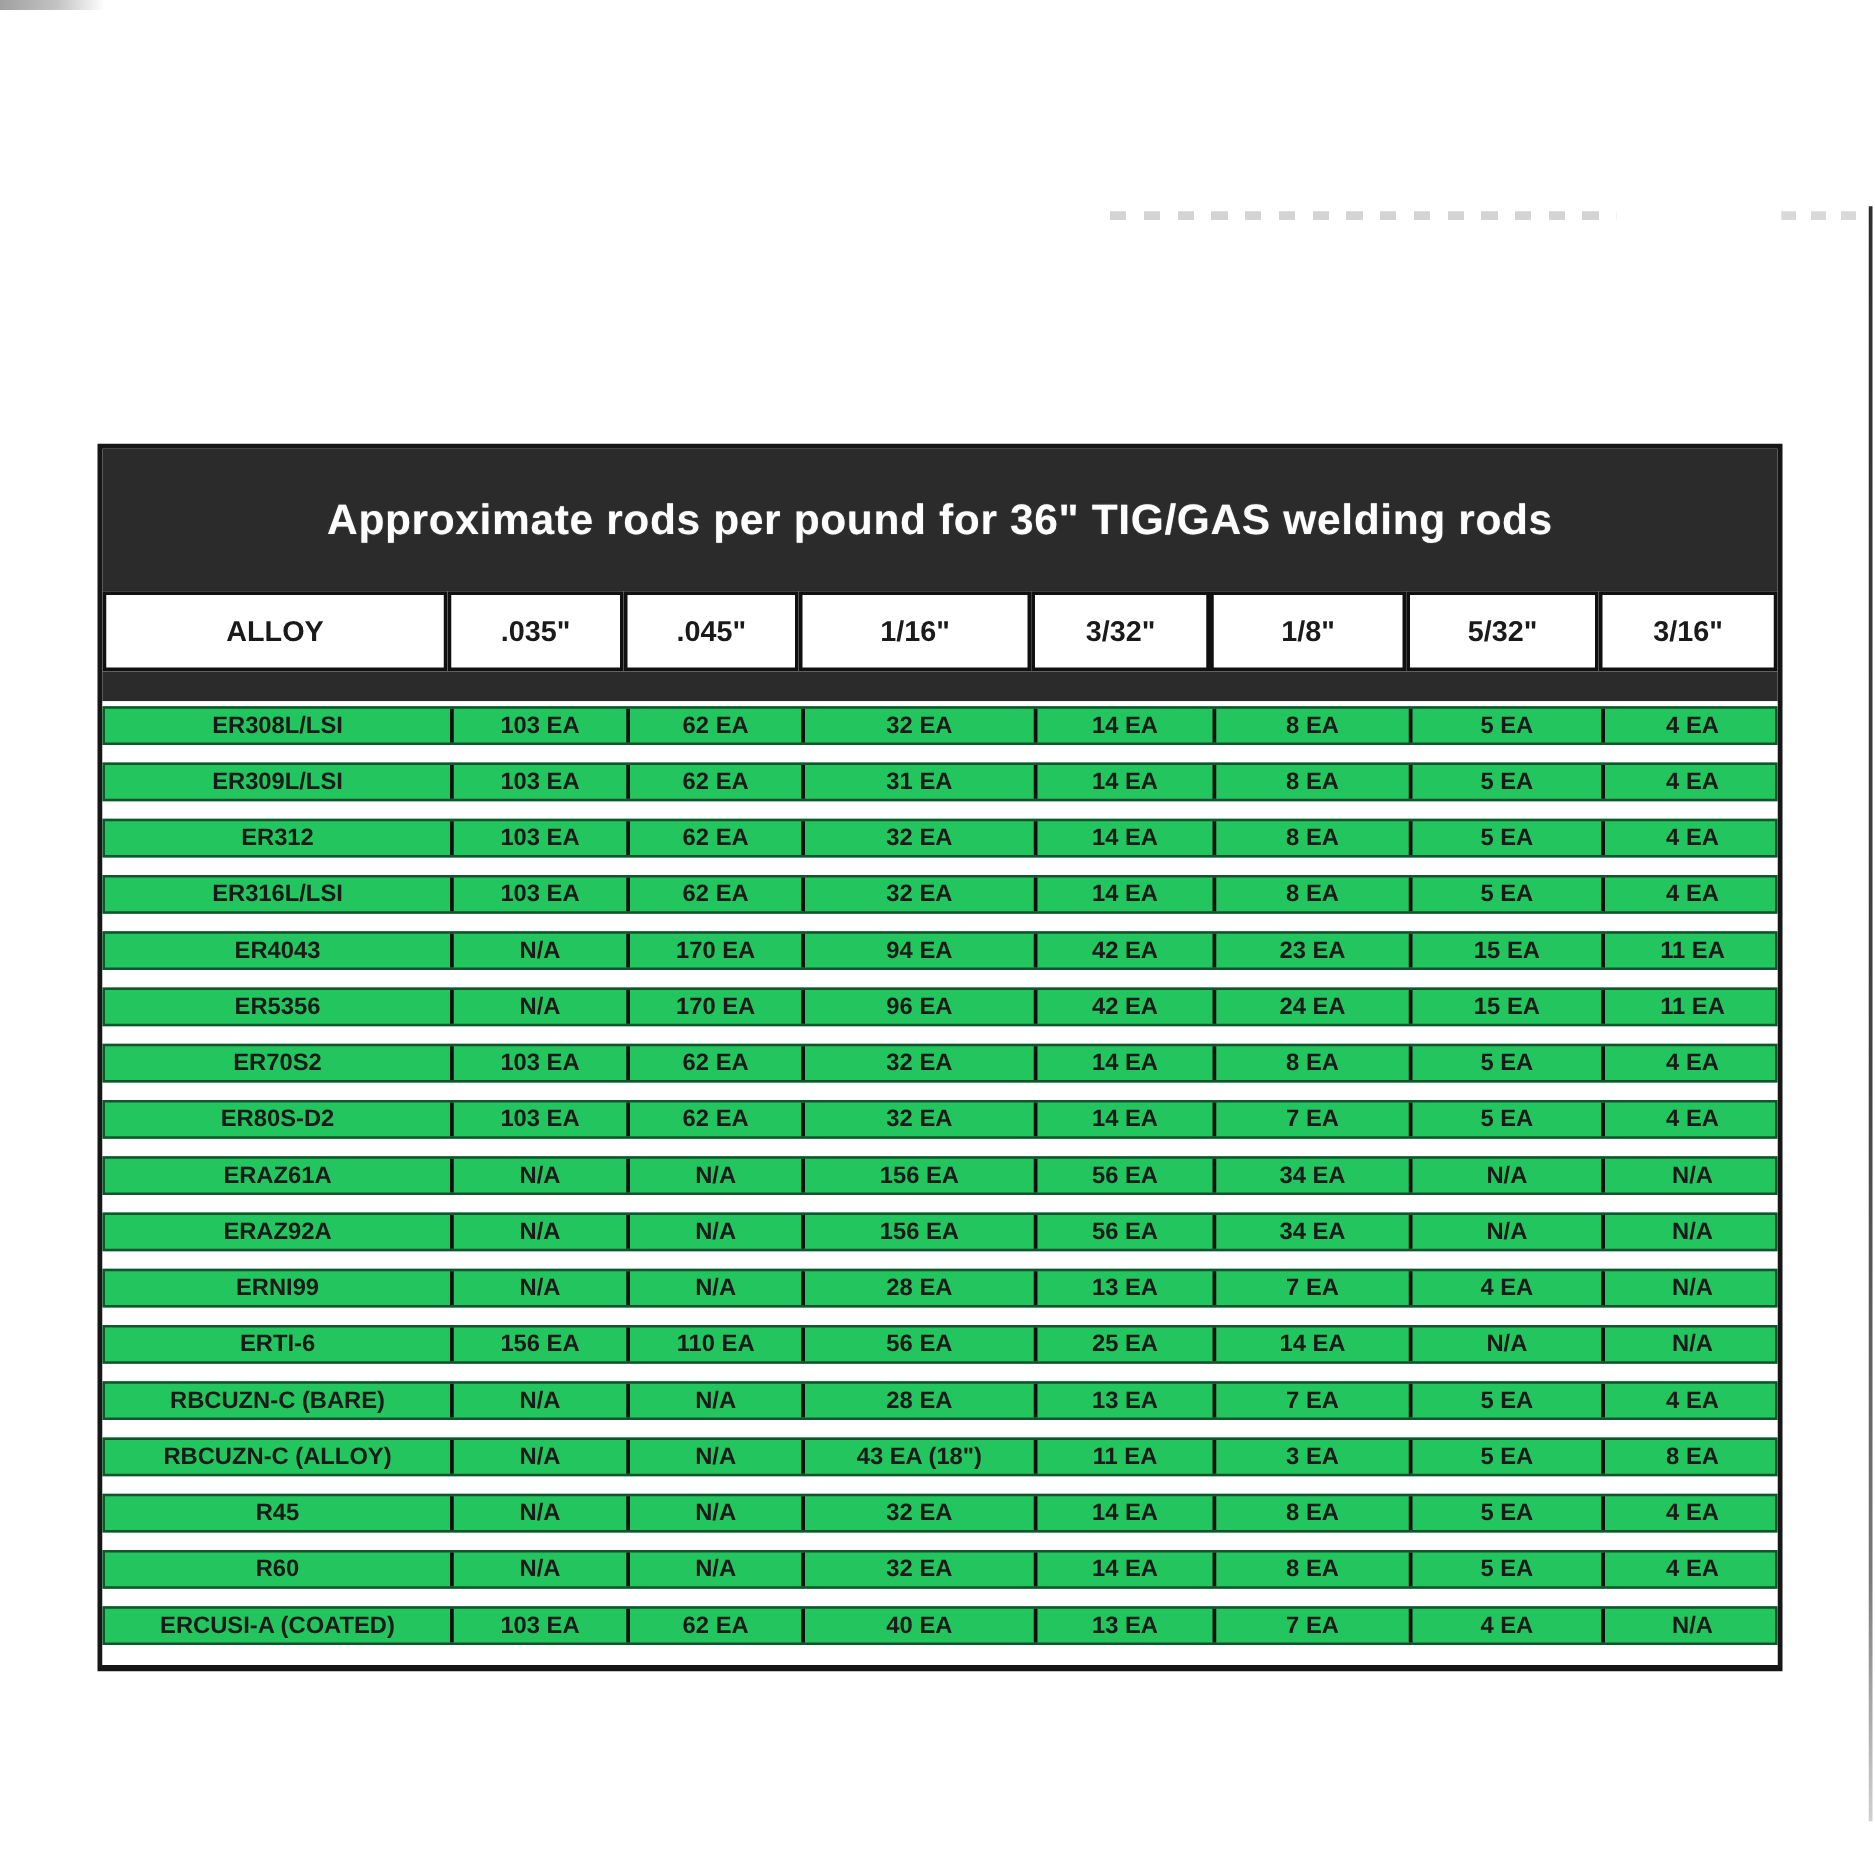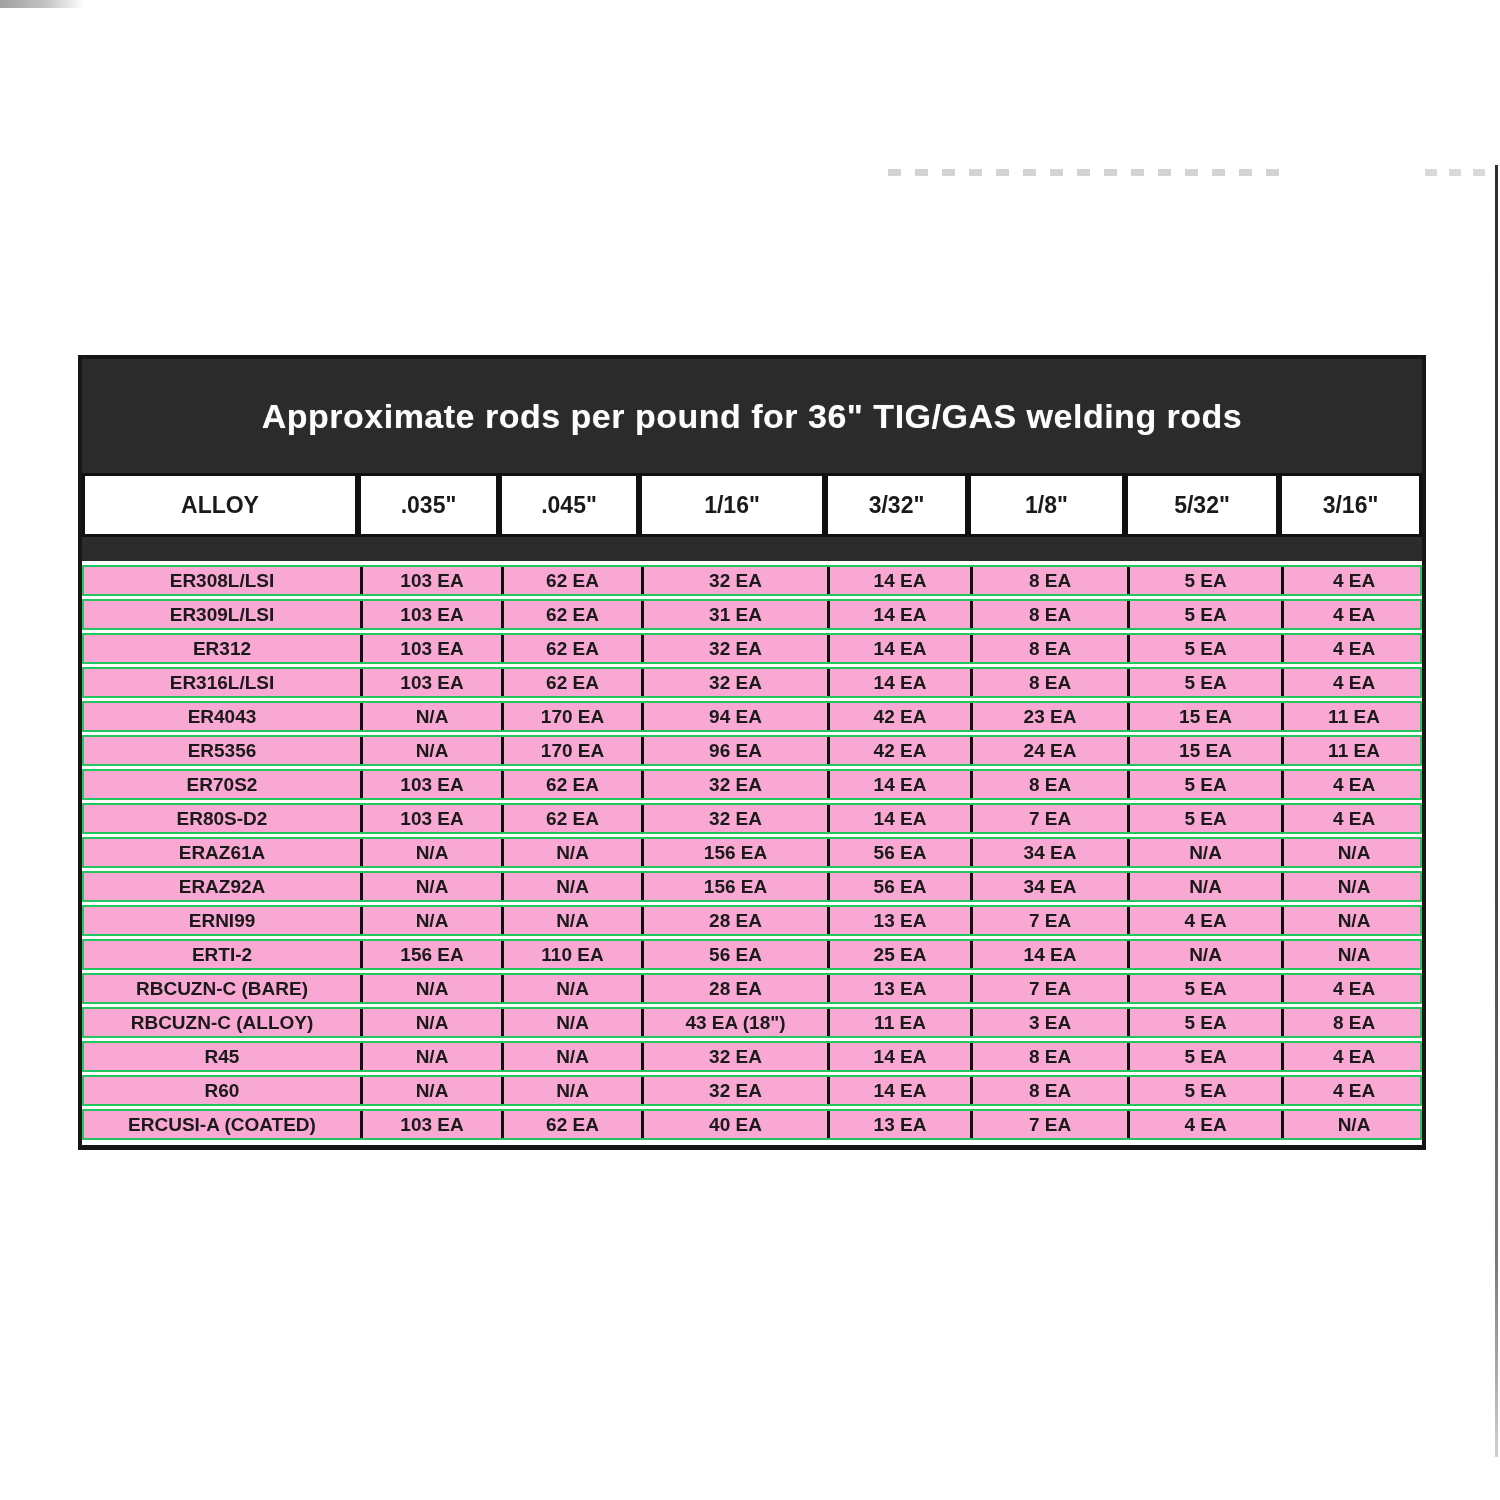--- a/index.html
+++ b/index.html
@@ -57,23 +57,23 @@
   .header-row .hcell {
     background: #ffffff;
     border: 3px solid #101010;
     height: 64px;
     display: flex; align-items: center; justify-content: center;
     font-size: 23px; font-weight: 700;
   }
   .separator-band { height: 24px; background: #2b2b2b; }
   .rows { background: #ffffff; padding: 4px 0 2px 0; }
   .row {
-    border: 2px solid #22c55e;
-    margin-bottom: 3px;
-    background: #f9a8d4;
+    border: 2px solid #14532d;
+    margin-bottom: 14px;
+    background: #22c55e;
   }
   .row .cell {
     height: 27px;
     display: flex; align-items: center; justify-content: center;
     font-size: 19px; font-weight: 700;
     white-space: nowrap;
   }
   .row .cell + .cell { border-left: 3px solid #101010; }
 </style>
 </head>
@@ -218,21 +218,21 @@
     <div class="cell">N/A</div>
     <div class="cell">N/A</div>
     <div class="cell">28 EA</div>
     <div class="cell">13 EA</div>
     <div class="cell">7 EA</div>
     <div class="cell">4 EA</div>
     <div class="cell">N/A</div>
   </div>
 
   <div class="grid-row row">
-    <div class="cell">ERTI-2</div>
+    <div class="cell">ERTI-6</div>
     <div class="cell">156 EA</div>
     <div class="cell">110 EA</div>
     <div class="cell">56 EA</div>
     <div class="cell">25 EA</div>
     <div class="cell">14 EA</div>
     <div class="cell">N/A</div>
     <div class="cell">N/A</div>
   </div>
 
   <div class="grid-row row">

